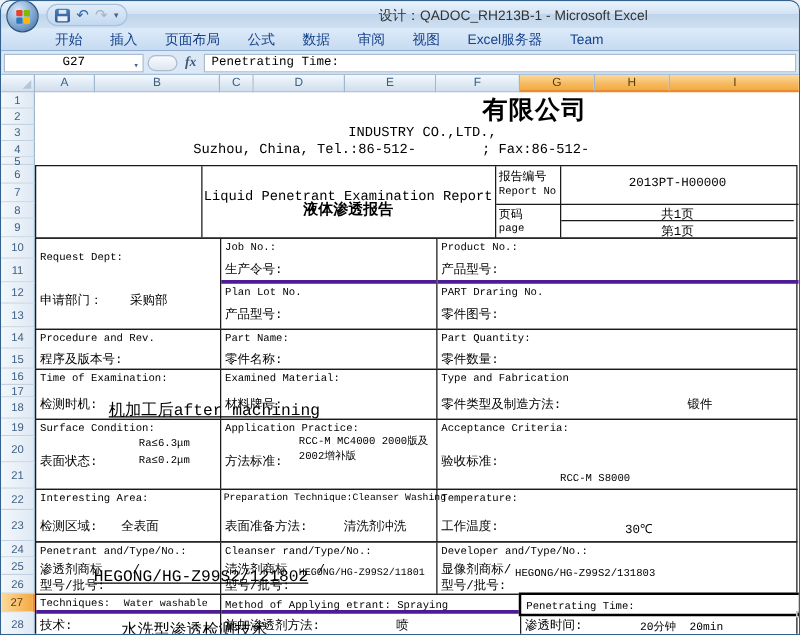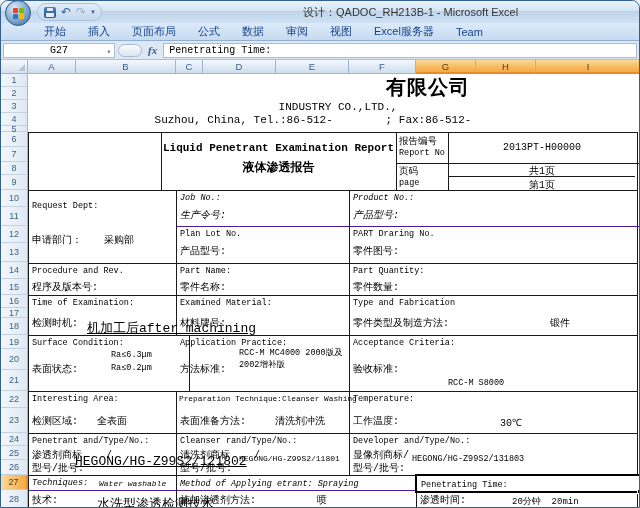--- a/index.html
+++ b/index.html
@@ -73,21 +73,21 @@
   .lab-cn{font-size:10px;}
   .val{font-size:8.5px;}
   .val.tiny{font-size:13px;text-decoration:underline;}
   .val.cjk{font-size:10px;}
   .big-title{font-size:20px;font-weight:bold;letter-spacing:1px;}
   .ctr{text-align:center;white-space:pre;}
   .grp{position:absolute;left:0;width:610px;border:1px solid #1a1a1a;}
   .sec{position:absolute;top:0;bottom:0;}
   .sec.b{border-right:1px solid #1a1a1a;}
   .half{position:absolute;left:0;right:0;}
-  .half.line{border-bottom:1px solid #4c1d95;font-style:italic;}
+  .half.line{border-bottom:3px solid #4c1d95;}
   .hline{position:absolute;border-top:1px solid #1a1a1a;}
   .sel-cell{position:absolute;border:2px solid #000;background:#fff;z-index:5;}
   .fill-handle{position:absolute;right:-3px;bottom:-3px;width:5px;height:5px;background:#000;border:1px solid #fff;}
 </style>
 </head>
 <body>
 
 <div class="window">
 
   <div class="titlebar">
@@ -176,21 +176,21 @@
 
     <div class="cells">
 
       <div class="abs big-title" style="left:358px;top:0px;">有限公司</div>
       <div class="abs ctr" style="left:160px;top:27px;width:300px;font-size:11px;">INDUSTRY CO.,LTD.,</div>
       <div class="abs ctr" style="left:95px;top:40px;width:380px;font-size:11px;">Suzhou, China, Tel.:86-512-        ; Fax:86-512-</div>
 
       <div class="grp" style="top:58px;height:59px;">
         <div class="sec b" style="left:0;width:133px;"></div>
         <div class="sec b" style="left:133px;width:235px;">
-          <div class="abs ctr" style="left:0;top:9px;width:233px;font-size:11px;font-weight:bold;">Liquid Penetrant Examination Report</div>
+          <div class="abs ctr" style="left:0;top:19px;width:233px;font-size:11px;font-weight:normal;">Liquid Penetrant Examination Report</div>
           <div class="abs ctr" style="left:0;top:26px;width:233px;font-size:12px;font-weight:bold;">液体渗透报告</div>
         </div>
         <div class="sec b" style="left:368px;width:52px;">
           <div class="abs lab-cn" style="left:2px;top:2px;font-size:9.5px;">报告编号</div>
           <div class="abs lab-en" style="left:2px;top:15px;">Report No</div>
           <div class="abs lab-cn" style="left:2px;top:32px;font-size:9.5px;">页码</div>
           <div class="abs lab-en" style="left:2px;top:45px;">page</div>
         </div>
         <div class="sec" style="left:420px;width:188px;">
           <div class="abs ctr" style="left:0;top:9px;width:186px;font-size:10px;">2013PT-H00000</div>
@@ -255,21 +255,21 @@
           <div class="abs lab-cn" style="left:3px;top:20px;">材料牌号:</div>
         </div>
         <div class="sec" style="left:321px;width:289px;">
           <div class="abs lab-en" style="left:3px;top:2px;">Type and Fabrication</div>
           <div class="abs lab-cn" style="left:3px;top:20px;">零件类型及制造方法:</div>
           <div class="abs val cjk" style="left:200px;top:20px;">锻件</div>
         </div>
       </div>
 
       <div class="grp" style="top:261px;height:57px;">
-        <div class="sec b" style="left:0;width:161px;">
+        <div class="sec b" style="left:0;width:148px;">
           <div class="abs lab-en" style="left:3px;top:2px;">Surface Condition:</div>
           <div class="abs lab-cn" style="left:3px;top:26px;">表面状态:</div>
           <div class="abs val" style="left:82px;top:14px;">Ra≤6.3μm</div>
           <div class="abs val" style="left:82px;top:27px;">Ra≤0.2μm</div>
         </div>
         <div class="sec b" style="left:148px;width:173px;">
           <div class="abs lab-en" style="left:3px;top:2px;">Application Practice:</div>
           <div class="abs lab-cn" style="left:3px;top:26px;">方法标准:</div>
           <div class="abs val" style="left:62px;top:12px;width:108px;white-space:normal;line-height:1.4;">RCC-M MC4000 2000版及2002增补版</div>
         </div>

